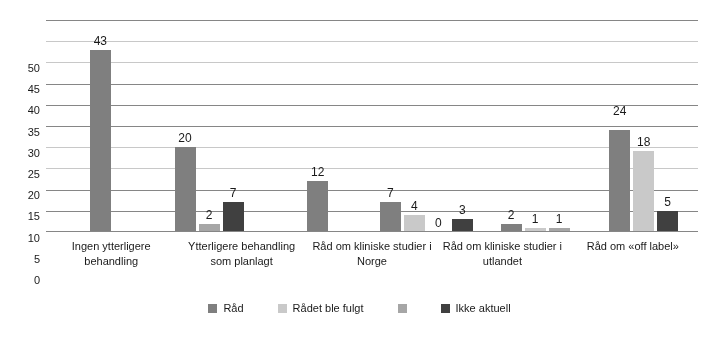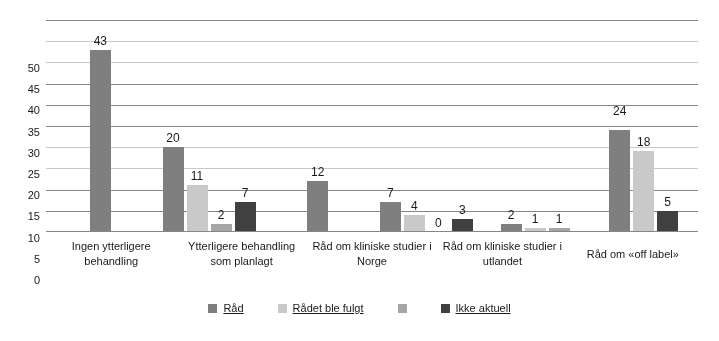--- a/index.html
+++ b/index.html
@@ -124,21 +124,20 @@
     white-space: nowrap;
   }
 
   
   .cat-labels {
     position: absolute;
     left: 46px;
     top: 239px;
     width: 652px;
     display: flex;
-    align-items: center;
   }
   .cat-label {
     flex: 1 1 0;
     text-align: center;
     font-size: 11px;
     line-height: 15px;
     color: #1a1a1a;
     padding: 0 4px;
     box-sizing: border-box;
   }
@@ -151,21 +150,20 @@
     top: 303px;
     display: flex;
     justify-content: center;
     align-items: center;
     gap: 34px;
   }
   .legend-item {
     display: flex;
     align-items: center;
     gap: 6px;
-    text-decoration: underline;
   }
   .legend-swatch {
     width: 9px;
     height: 9px;
     flex: 0 0 auto;
   }
   .legend-swatch.s0 { background: #7f7f7f; }
   .legend-swatch.s1 { background: #c9c9c9; }
   .legend-swatch.s2 { background: #a6a6a6; }
   .legend-swatch.s3 { background: #404040; }
@@ -217,24 +215,20 @@
             </div>
           </div>
         </div>
         <div class="group">
           <div class="bars">
             <div class="bar-slot">
               <div class="bar s0" style="height: 84.8px;"></div>
               <div class="bar-value" style="bottom: 87.8px;">20</div>
             </div>
             <div class="bar-slot">
-              <div class="bar s1" style="height: 46.64px;"></div>
-              <div class="bar-value" style="bottom: 49.64px;">11</div>
-            </div>
-            <div class="bar-slot">
               <div class="bar s2" style="height: 8.48px;"></div>
               <div class="bar-value" style="bottom: 11.48px;">2</div>
             </div>
             <div class="bar-slot">
               <div class="bar s3" style="height: 29.68px;"></div>
               <div class="bar-value" style="bottom: 32.68px;">7</div>
             </div>
           </div>
         </div>
         <div class="group">

